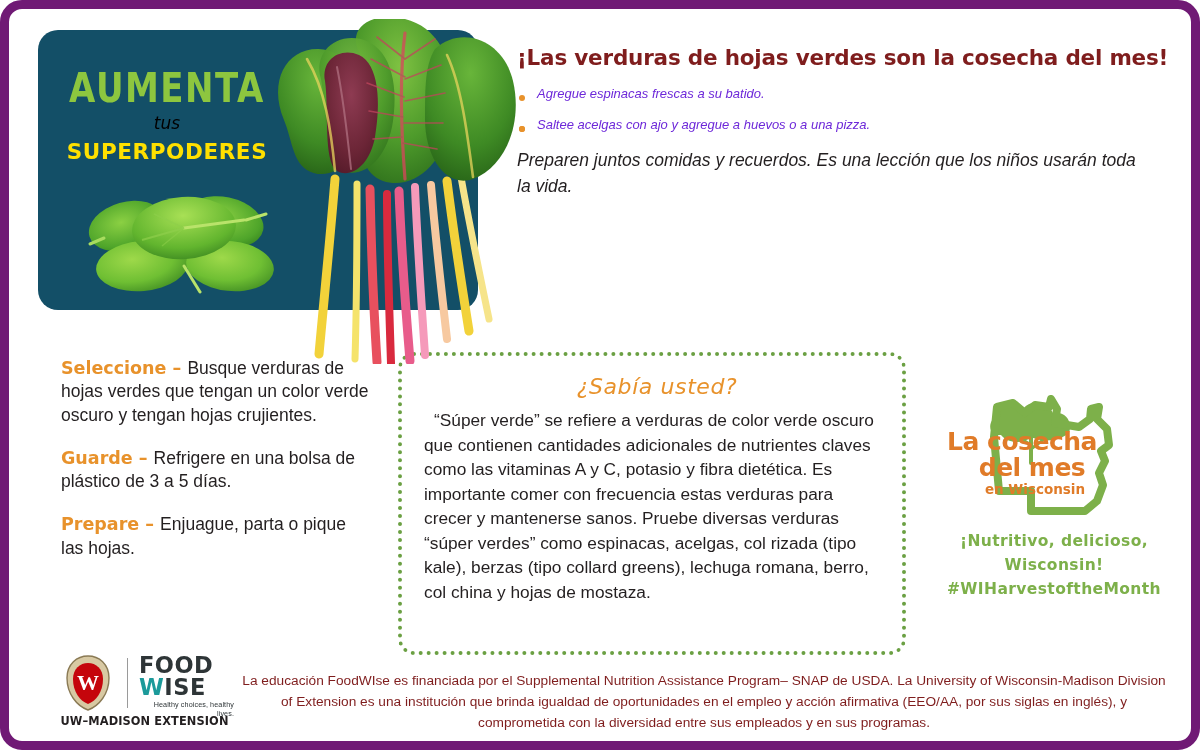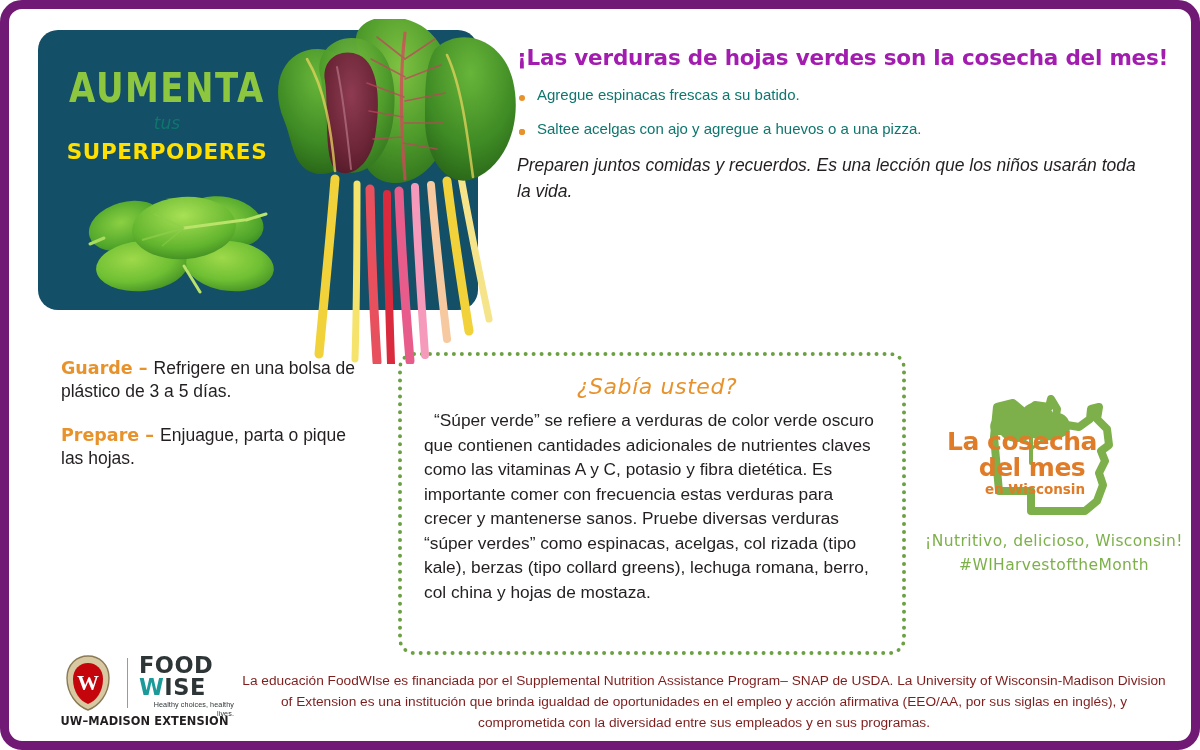--- a/index.html
+++ b/index.html
@@ -56,21 +56,21 @@
     line-height: 1;
     display: block;
     transform: scaleY(1.18);
     transform-origin: center top;
   }
   .hero-tus {
     display: block;
     margin-top: 13px;
     font-family: "DejaVu Sans", sans-serif;
     font-size: 17px;
-    color: #0f766e;
+    color: #000000;
     font-style: italic;
     line-height: 1;
   }
   .hero-super {
     display: block;
     margin-top: 9px;
     font-family: "DejaVu Sans", sans-serif;
     font-weight: bold;
     font-size: 21.5px;
     letter-spacing: 0.6px;
@@ -99,21 +99,21 @@
   }
 
   
   .right-top {
     position: absolute;
     left: 508px;
     top: 36px;
     width: 668px;
   }
   .h-orange {
-    color: #a21caf;
+    color: #7f1d1d;
     font-family: "DejaVu Sans", sans-serif;
     font-weight: bold;
     font-size: 21.5px;
     line-height: 1.25;
     letter-spacing: -0.2px;
   }
   .h-green {
     margin-top: 17px;
     color: #6BA043;
     font-family: "DejaVu Sans", sans-serif;
@@ -124,23 +124,24 @@
     max-width: 620px;
   }
   .bullets {
     margin-top: 14px;
     list-style: none;
   }
   .bullets li {
     position: relative;
     padding-left: 20px;
     margin-bottom: 15px;
-    font-size: 15px;
-    color: #0f766e;
+    font-size: 13px;
+    color: #6d28d9;
     line-height: 1.25;
+    font-style: italic;
   }
   .bullets li .dot {
     position: absolute;
     left: 2px;
     top: 9px;
     width: 6px;
     height: 6px;
     border-radius: 50%;
     background: #E8922B;
   }
@@ -240,21 +241,21 @@
     left: 905px;
     top: 520px;
     width: 280px;
     text-align: center;
     color: #7DB04A;
     font-family: "DejaVu Sans", sans-serif;
     font-size: 15.5px;
     letter-spacing: 0.4px;
     line-height: 1.55;
   }
-  .hand-lines span { display: block; }
+  .hand-lines span { display: block; font-weight: bold; }
 
   
   .footer-logo {
     position: absolute;
     left: 48px;
     top: 645px;
     width: 175px;
     height: 82px;
   }
   .fl-row { position: relative; height: 58px; }
@@ -432,20 +433,23 @@
       <li>
         <span class="dot"></span>
         <span>Saltee acelgas con ajo y agregue a huevos o a una pizza.</span>
       </li>
     </ul>
     <div class="tagline">Preparen juntos comidas y recuerdos. Es una lección que los niños usarán toda la vida.</div>
   </div>
 
   <div class="tips">
     <p class="tip">
+      <b>Seleccione – </b><span> Busque verduras de hojas verdes que tengan un color verde oscuro y tengan hojas crujientes.</span>
+    </p>
+    <p class="tip">
       <b>Guarde – </b><span>Refrigere en una bolsa de plástico de 3 a 5 días.</span>
     </p>
     <p class="tip">
       <b>Prepare – </b><span> Enjuague, parta o pique las hojas.</span>
     </p>
   </div>
 
   <div class="factbox">
     <div class="factbox-title">¿Sabía usted?</div>
     <div class="factbox-body">“Súper verde” se refiere a verduras de color verde oscuro que contienen cantidades adicionales de nutrientes claves como las vitaminas A y C, potasio y fibra dietética. Es importante comer con frecuencia estas verduras para crecer y mantenerse sanos. Pruebe diversas verduras “súper verdes” como espinacas, acelgas, col rizada (tipo kale), berzas (tipo collard greens), lechuga romana, berro, col china y hojas de mostaza.</div>

